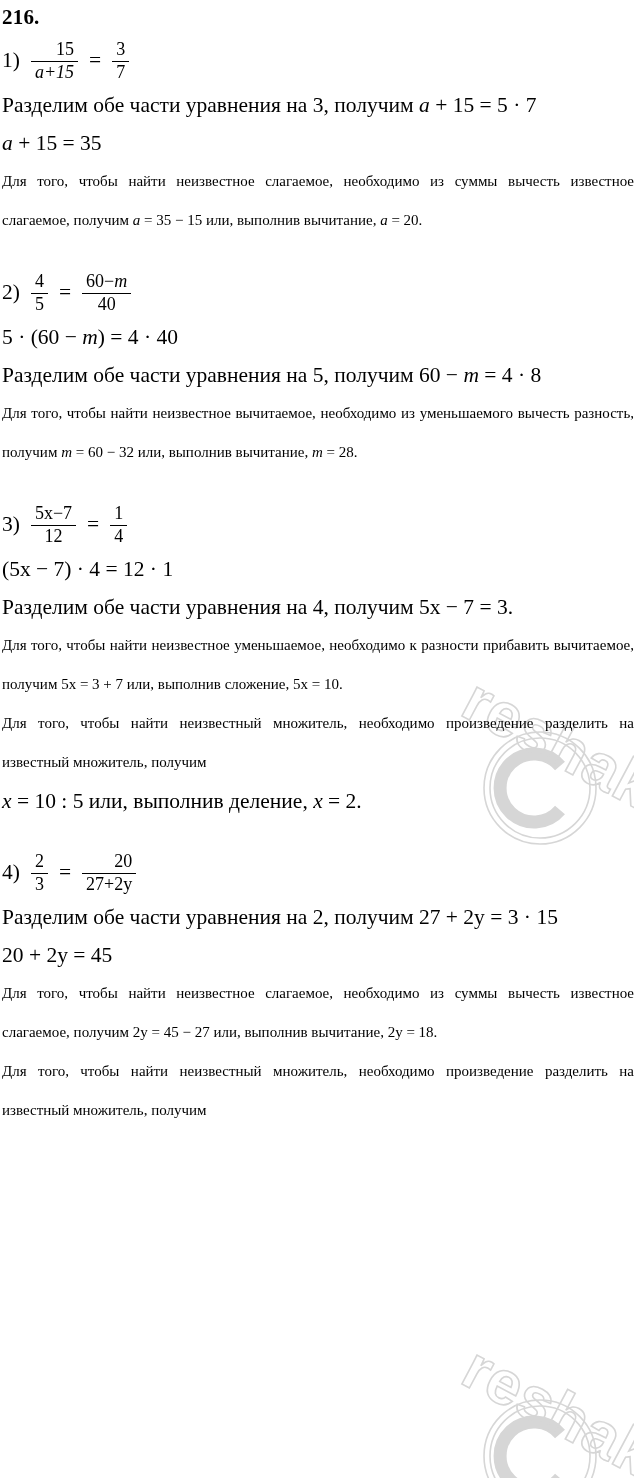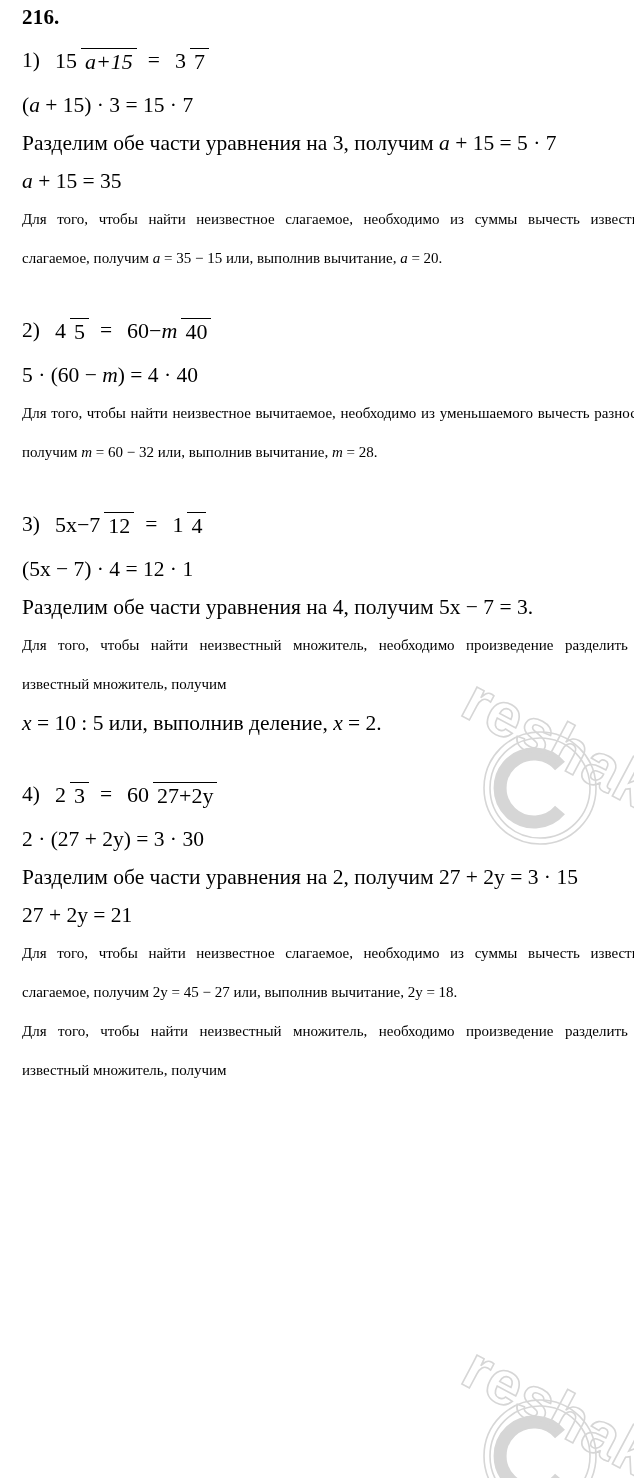--- a/index.html
+++ b/index.html
@@ -33,21 +33,20 @@
   }
   .wm-1 { left: 448px; top: 662px; }
   .wm-2 { left: 448px; top: 1330px; }
   .watermark svg { display: block; }
 
   
   .content {
     position: relative;
     z-index: 10;
     padding: 4px 2px 0 2px;
-    margin-left: 20px;
   }
 
   .problem-number {
     font-weight: bold;
     font-size: 21px;
     line-height: 22px;
     margin: 2px 0 6px 0;
     letter-spacing: 0.2px;
   }
 
@@ -86,24 +85,24 @@
     margin: 0;
     min-height: 52px;
   }
   .marker {
     font-size: 21.5px;
     margin-right: 9px;
     white-space: nowrap;
   }
   .frac {
     display: inline-flex;
-    flex-direction: row;
+    flex-direction: column;
     align-items: flex-end;
     vertical-align: middle;
-    font-size: 22px;
+    font-size: 18px;
     line-height: 1.06;
     margin: 0 2px;
     position: relative;
     top: 1px;
   }
   .frac .top {
     padding: 0 4px 1px 4px;
     white-space: nowrap;
   }
   .frac .bot {
@@ -158,76 +157,76 @@
         <span class="frac">
           <span class="top">15</span>
           <span class="bot" style="font-style:italic"><i class="var">a</i>+15</span>
         </span>
         <span class="eqsign">=</span>
         <span class="frac">
           <span class="top">3</span>
           <span class="bot">7</span>
         </span>
       </div>
-      <div class="line">(<i class="var">a</i> + 15) · 3 = 15 · 7</div>
       <div class="line">Разделим обе части уравнения на 3, получим  <i class="var">a</i> + 15 = 5 · 7</div>
       <div class="line"><i class="var">a</i> + 15 = 35</div>
       <div class="para">Для того, чтобы найти неизвестное слагаемое, необходимо из суммы вычесть известное слагаемое, получим  <i class="var">a</i> = 35 − 15  или, выполнив вычитание,  <i class="var">a</i> = 20.</div>
     </div>
 
     <div class="item">
       <div class="eqline">
         <span class="marker">2)</span>
         <span class="frac">
           <span class="top">4</span>
           <span class="bot">5</span>
         </span>
         <span class="eqsign">=</span>
         <span class="frac">
           <span class="top">60−<i class="var">m</i></span>
           <span class="bot">40</span>
         </span>
       </div>
       <div class="line">5 · (60 − <i class="var">m</i>) = 4 · 40</div>
+      <div class="line">Разделим обе части уравнения на 5, получим  60 − <i class="var">m</i> = 4 · 8</div>
       <div class="para">Для того, чтобы найти неизвестное вычитаемое, необходимо из уменьшаемого вычесть разность, получим  <i class="var">m</i> = 60 − 32  или, выполнив вычитание, <i class="var">m</i> = 28.</div>
     </div>
 
     <div class="item">
       <div class="eqline">
         <span class="marker">3)</span>
         <span class="frac">
           <span class="top">5x−7</span>
           <span class="bot">12</span>
         </span>
         <span class="eqsign">=</span>
         <span class="frac">
           <span class="top">1</span>
           <span class="bot">4</span>
         </span>
       </div>
       <div class="line">(5x − 7) · 4 = 12 · 1</div>
       <div class="line">Разделим обе части уравнения на 4, получим  5x − 7 = 3.</div>
+      <div class="para">Для того, чтобы найти неизвестное уменьшаемое, необходимо к разности прибавить вычитаемое, получим  5x = 3 + 7  или, выполнив сложение,  5x = 10.</div>
       <div class="para">Для того, чтобы найти неизвестный множитель, необходимо произведение разделить на известный множитель, получим</div>
       <div class="line"><i class="var">x</i> = 10 : 5  или, выполнив деление,  <i class="var">x</i> = 2.</div>
     </div>
 
     <div class="item">
       <div class="eqline">
         <span class="marker">4)</span>
         <span class="frac">
           <span class="top">2</span>
           <span class="bot">3</span>
         </span>
         <span class="eqsign">=</span>
         <span class="frac">
-          <span class="top">60</span>
+          <span class="top">20</span>
           <span class="bot">27+2y</span>
         </span>
       </div>
-      <div class="line">2 · (27 + 2y) = 3 · 30</div>
       <div class="line">Разделим обе части уравнения на 2, получим  27 + 2y = 3 · 15</div>
-      <div class="line">27 + 2y = 21</div>
+      <div class="line">20 + 2y = 45</div>
       <div class="para">Для того, чтобы найти неизвестное слагаемое, необходимо из суммы вычесть известное слагаемое, получим  2y = 45 − 27  или, выполнив вычитание,  2y = 18.</div>
       <div class="para">Для того, чтобы найти неизвестный множитель, необходимо произведение разделить на известный множитель, получим</div>
     </div>
 
   </div>
 </div>
 
 </body></html>

